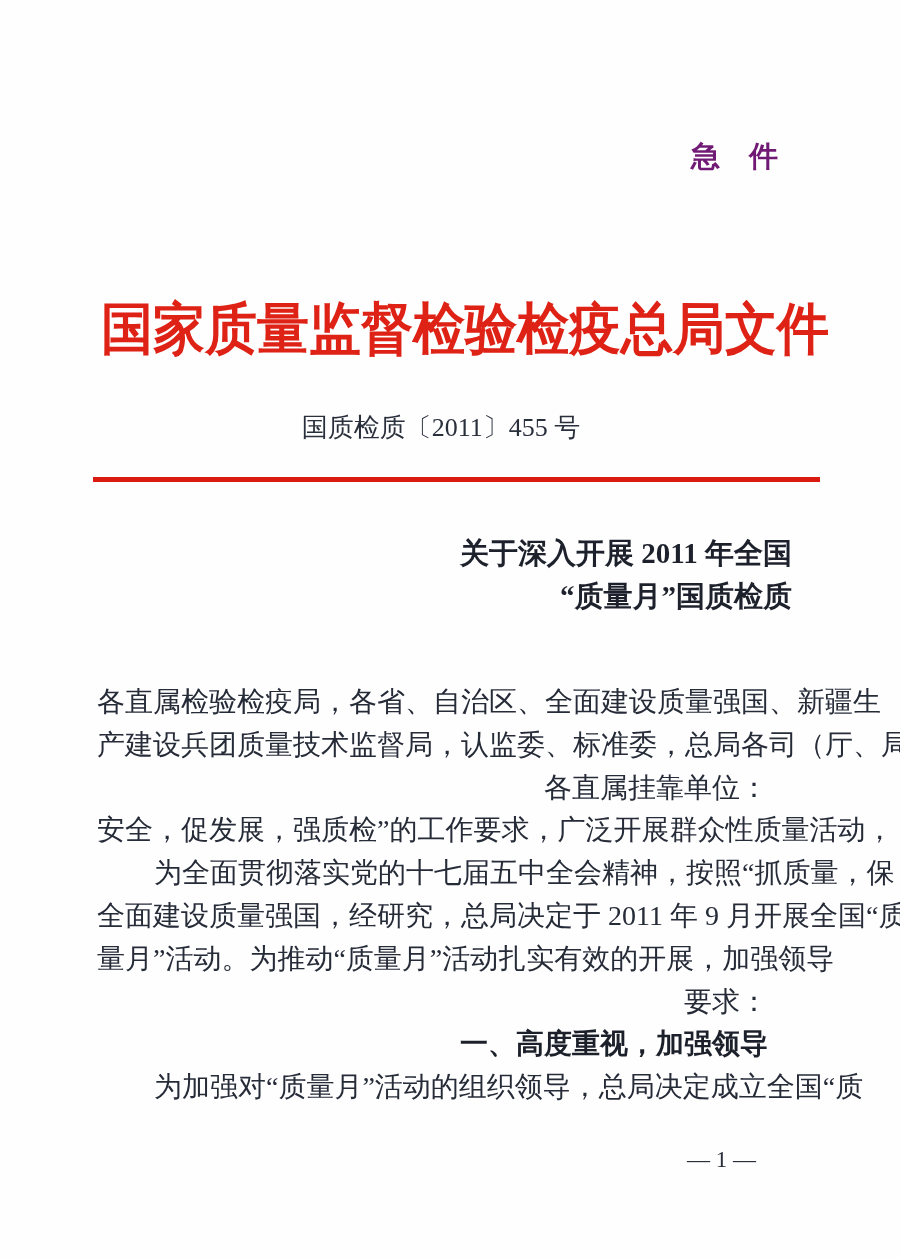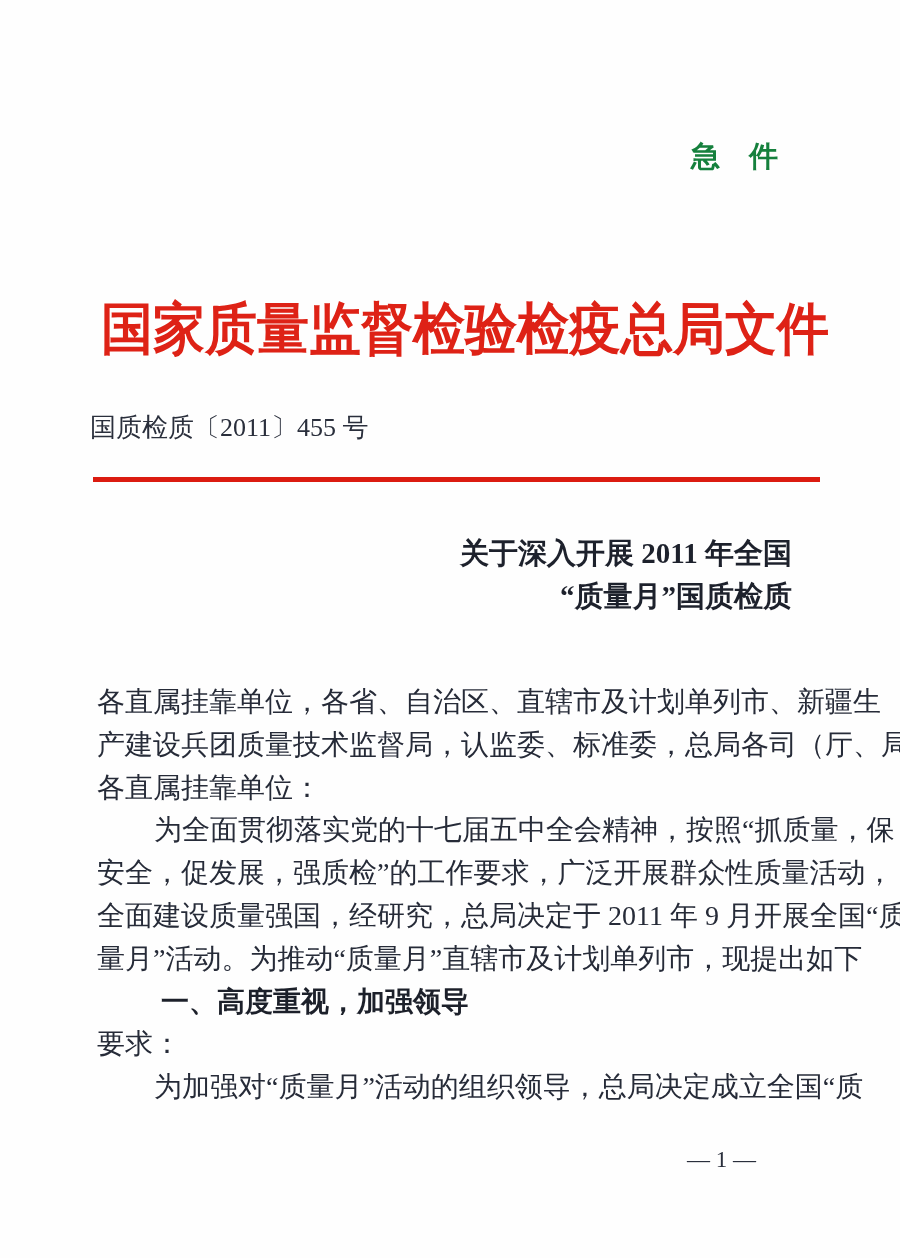--- a/index.html
+++ b/index.html
@@ -16,21 +16,21 @@
     font-family: "Liberation Serif", "DejaVu Serif", serif;
     color: #262b38;
   }
   .urgent {
     position: absolute;
     left: 691px;
     top: 137px;
     font-family: "Liberation Sans", "DejaVu Sans", sans-serif;
     font-weight: bold;
     font-size: 29px;
-    color: #15803d;
+    color: #701a75;
     white-space: nowrap;
   }
   .agency-title {
     position: absolute;
     left: 101px;
     top: 292px;
     width: 676px;
     font-size: 52px;
     font-weight: bold;
     color: #de2216;
@@ -39,20 +39,21 @@
     text-align-last: justify;
     transform: scaleY(1.08);
     transform-origin: top left;
     letter-spacing: 0;
   }
   .doc-number {
     position: absolute;
     left: 90px;
     top: 410px;
     width: 702px;
+    text-align: center;
     font-size: 26px;
     color: #2a2f3c;
     white-space: nowrap;
   }
   .red-rule {
     position: absolute;
     left: 93px;
     top: 477px;
     width: 727px;
     height: 5px;
@@ -74,20 +75,21 @@
     left: 97px;
     top: 681px;
     width: 671px;
     font-size: 28px;
     line-height: 42.8px;
     color: #262b38;
   }
   .line {
     white-space: nowrap;
     height: 42.8px;
+    text-align: right;
   }
   .line.fill {
     text-align: justify;
     text-align-last: justify;
   }
   .line.indent {
     text-indent: 57px;
   }
   .line.heading {
     font-family: "Liberation Sans", "DejaVu Sans", sans-serif;
@@ -116,27 +118,27 @@
   <div class="doc-number">国质检质〔2011〕455 号</div>
 
   <div class="red-rule"></div>
 
   <div class="notice-title">
     <div>关于深入开展 2011 年全国</div>
     <div>“质量月”国质检质</div>
   </div>
 
   <div class="body-block">
-    <div class="line fill">各直属挂靠单位，各省、自治区、直辖市及计划单列市、新疆生</div>
+    <div class="line fill">各直属检验检疫局，各省、自治区、全面建设质量强国、新疆生</div>
     <div class="line fill">产建设兵团质量技术监督局，认监委、标准委，总局各司（厅、局），</div>
     <div class="line">各直属挂靠单位：</div>
+    <div class="line fill">安全，促发展，强质检”的工作要求，广泛开展群众性质量活动，</div>
     <div class="line fill indent">为全面贯彻落实党的十七届五中全会精神，按照“抓质量，保</div>
-    <div class="line fill">安全，促发展，强质检”的工作要求，广泛开展群众性质量活动，</div>
     <div class="line fill">全面建设质量强国，经研究，总局决定于 2011 年 9 月开展全国“质</div>
-    <div class="line fill">量月”活动。为推动“质量月”直辖市及计划单列市，现提出如下</div>
+    <div class="line fill">量月”活动。为推动“质量月”活动扎实有效的开展，加强领导</div>
+    <div class="line">要求：</div>
     <div class="line heading">一、高度重视，加强领导</div>
-    <div class="line">要求：</div>
     <div class="line fill indent">为加强对“质量月”活动的组织领导，总局决定成立全国“质</div>
   </div>
 
   <div class="page-number">— 1 —</div>
 
 </div>
 
 </body></html>

